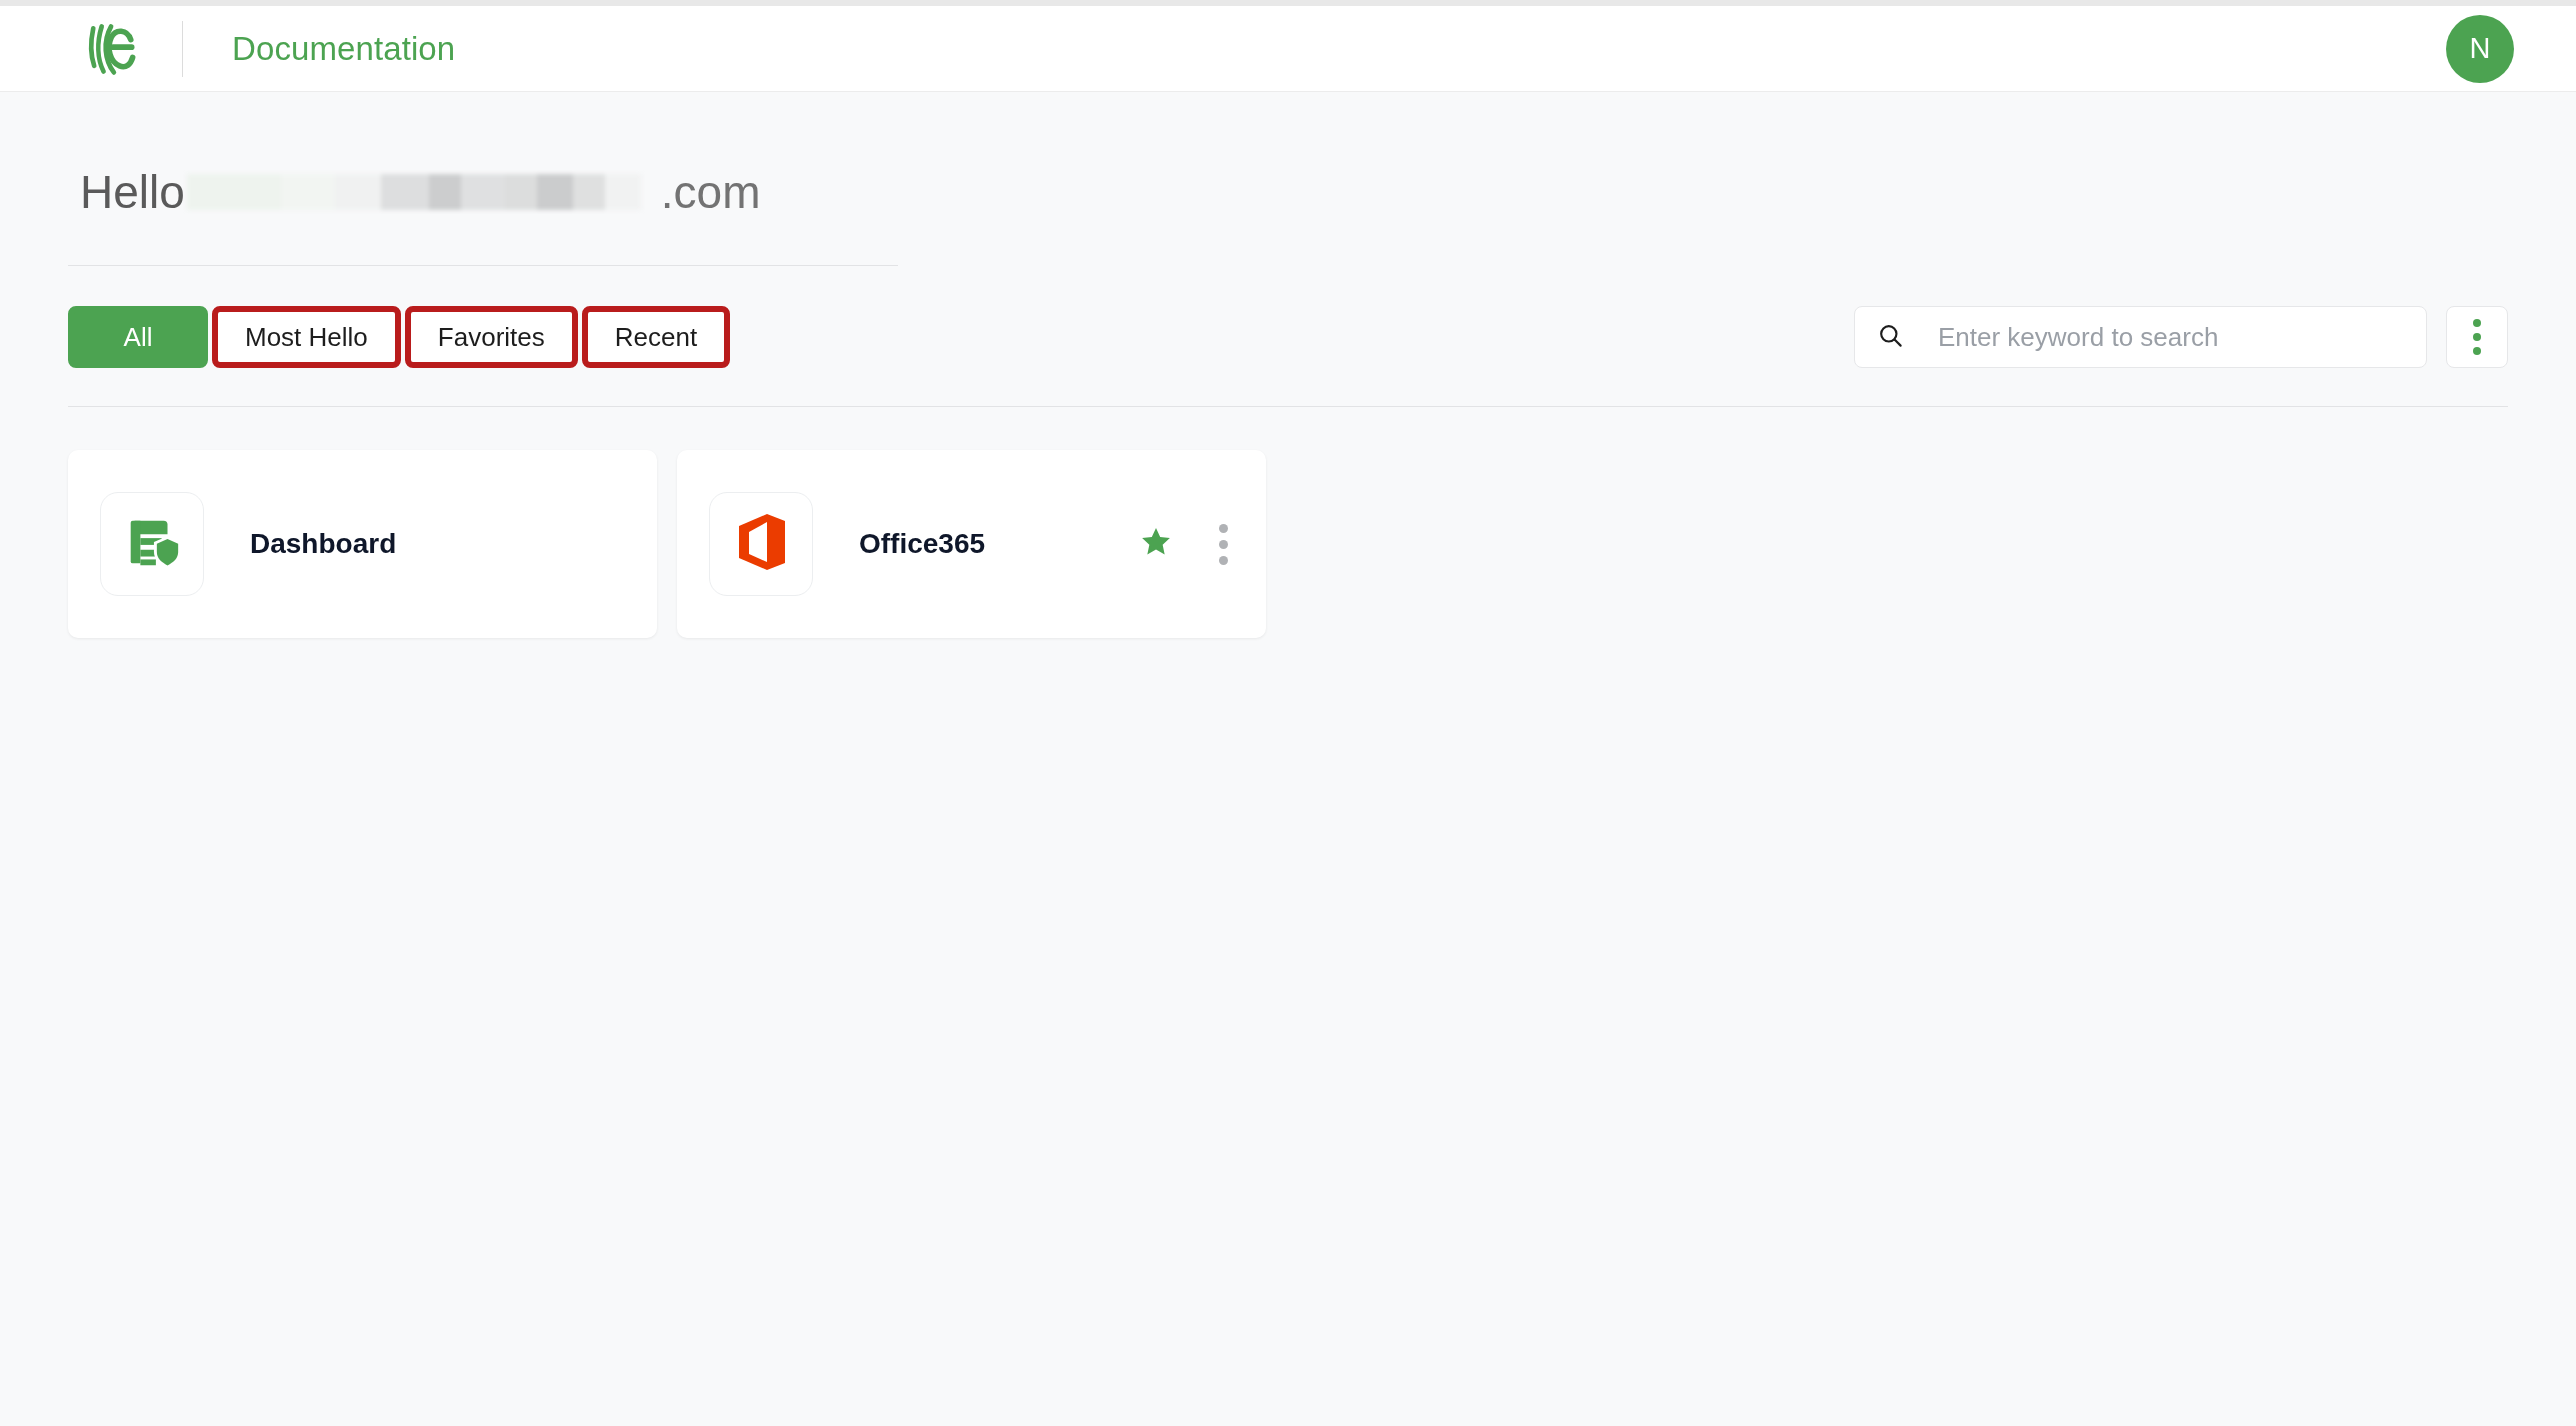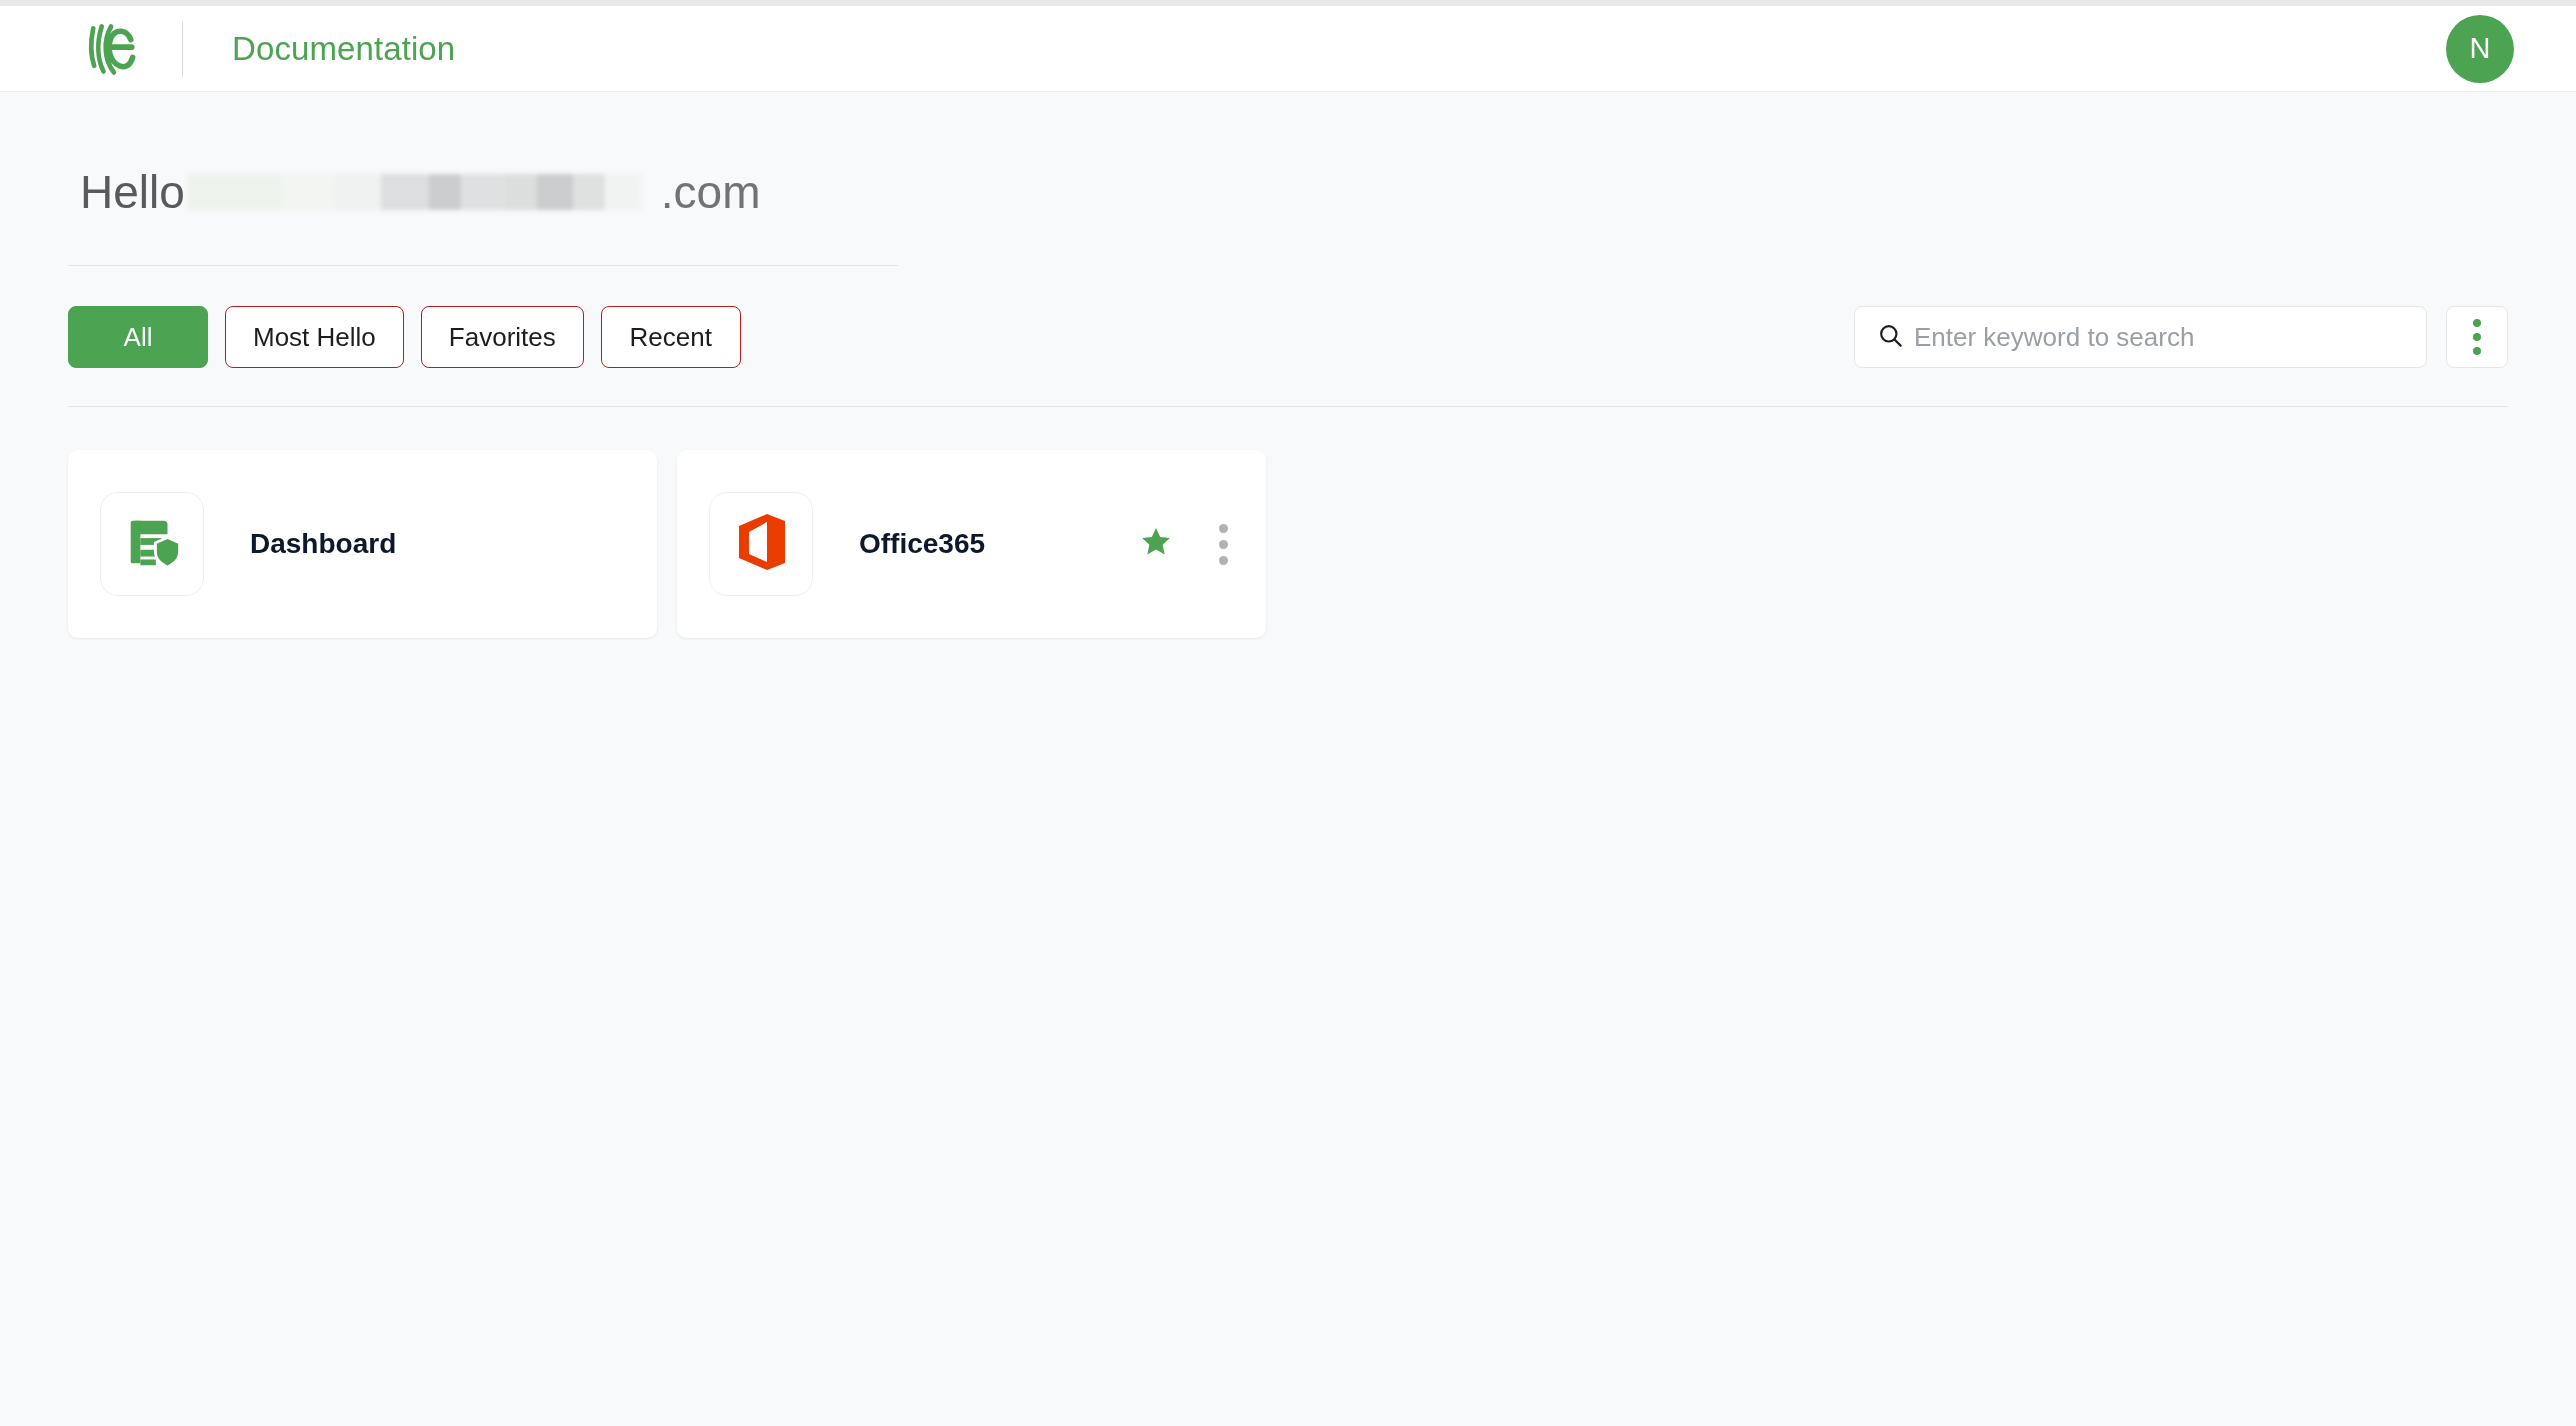--- a/index.html
+++ b/index.html
@@ -139,28 +139,28 @@
     align-items: center;
     margin-top: 40px;
   }
   .tabs { display: flex; }
   .tab {
     height: 62px;
     min-width: 140px;
     padding: 0 27px;
     border-radius: 8px;
     background: #ffffff;
-    border: 1px solid #b91c1c;
+    border: 6px solid #b91c1c;
     font-family: "Liberation Sans", sans-serif;
     font-size: 26px;
     color: #1d1d1d;
     display: flex;
     align-items: center;
     justify-content: center;
-    margin-right: 17px;
+    margin-right: 4px;
     cursor: pointer;
     white-space: nowrap;
   }
   .tab.active {
     background: #4ca351;
     border-color: #4ca351;
     color: #ffffff;
   }
   .tab.tab-all { min-width: 140px; }
 
@@ -180,21 +180,21 @@
     padding: 0 22px;
   }
   .search-box svg { flex: 0 0 auto; }
   .search-input {
     border: none;
     outline: none;
     background: transparent;
     font-family: "Liberation Sans", sans-serif;
     font-size: 26px;
     color: #6d28d9;
-    margin-left: 10px;
+    margin-left: 34px;
     width: 100%;
   }
   .search-input::placeholder { color: #9a9fa6; }
 
   .kebab-btn {
     width: 62px;
     height: 62px;
     margin-left: 19px;
     background: #ffffff;
     border: 1px solid #e6e7e9;

